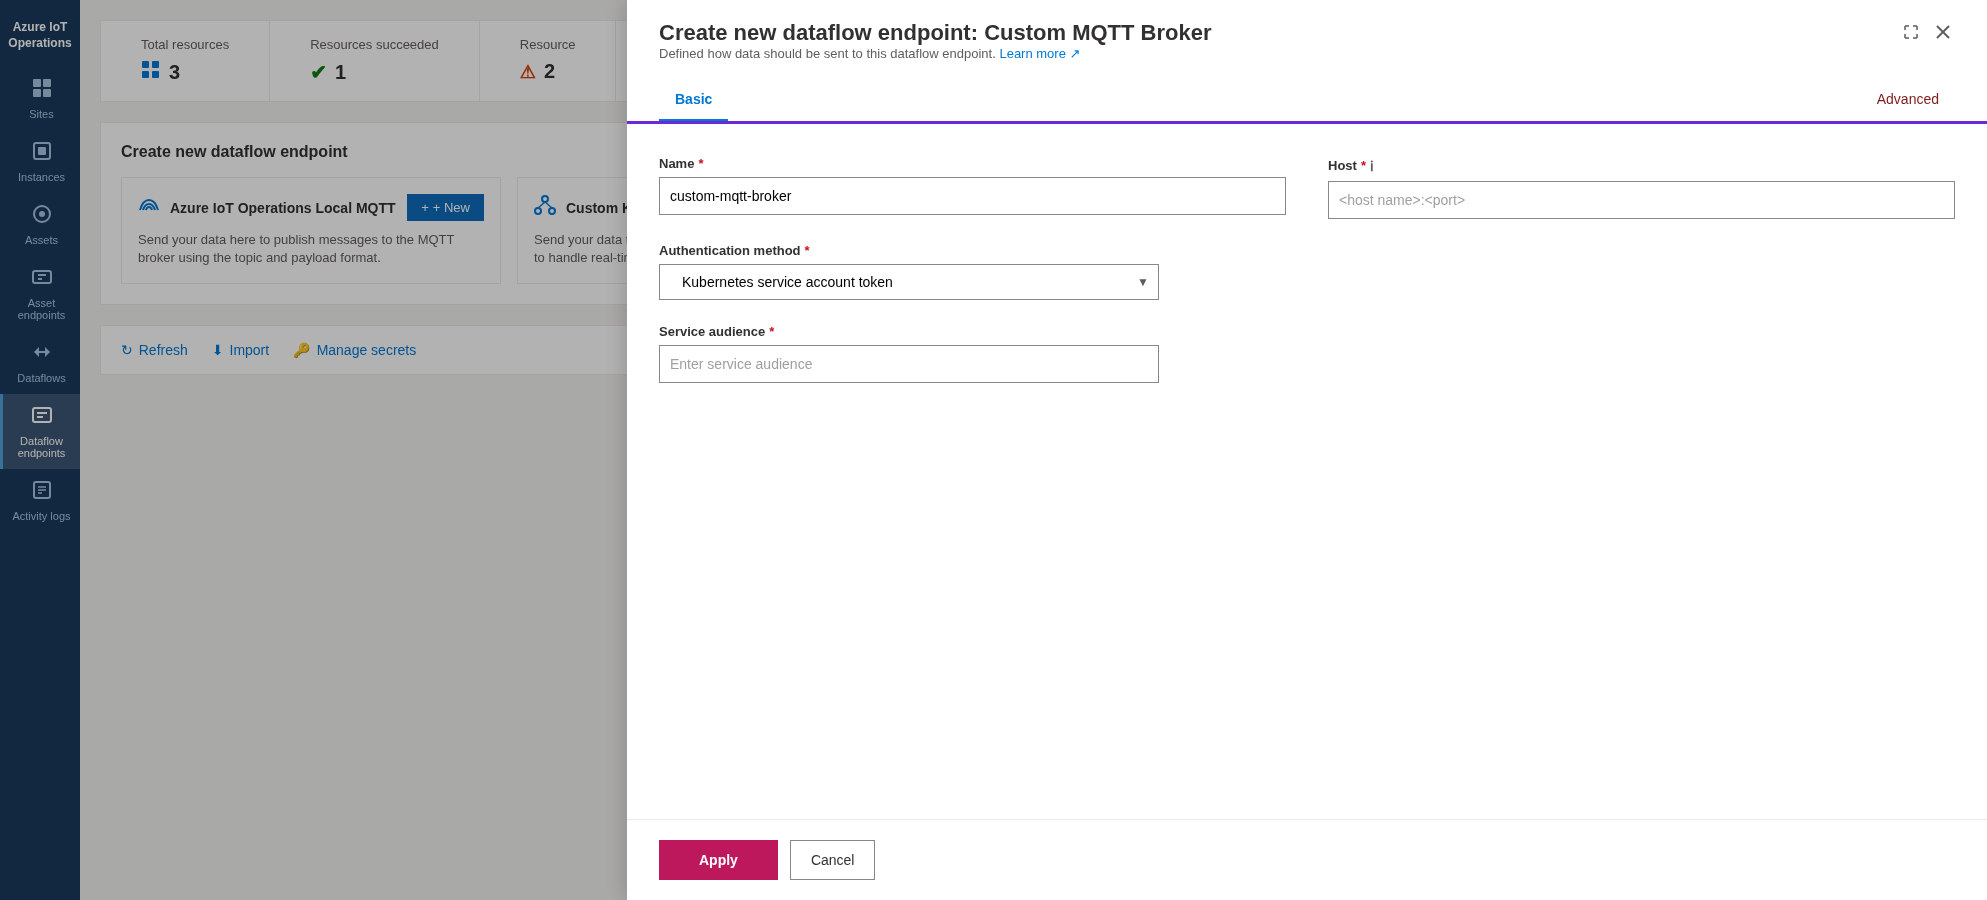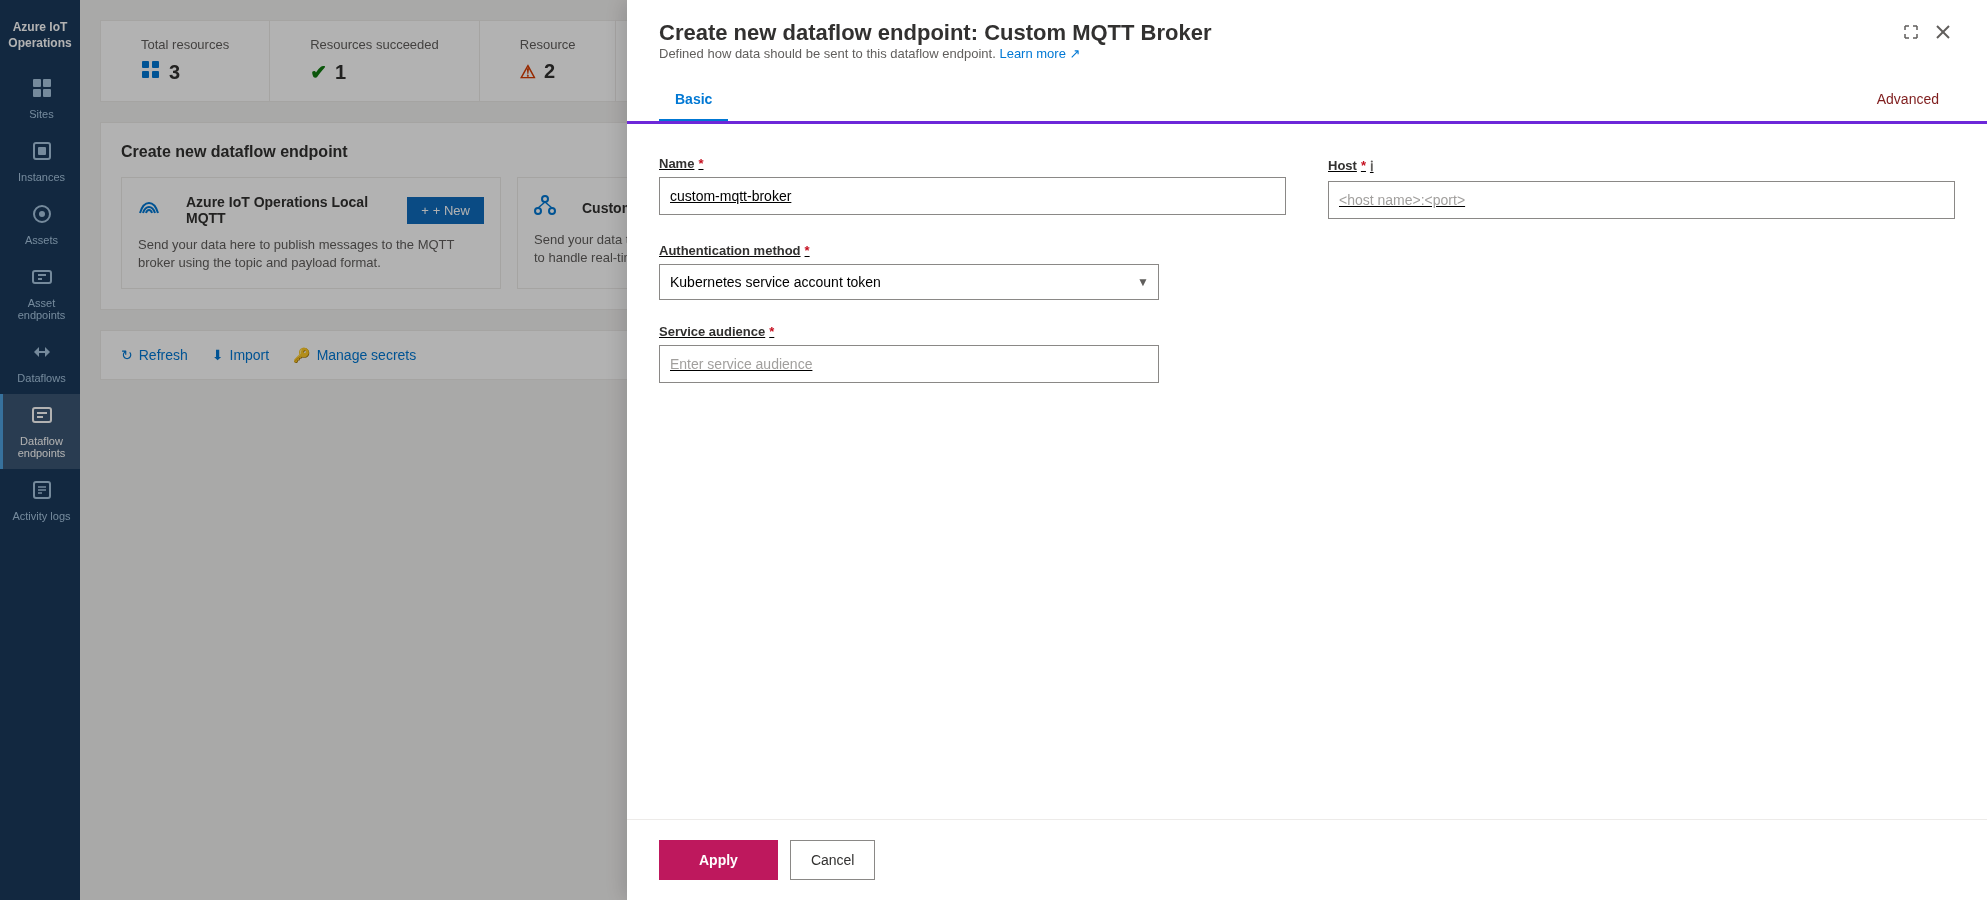--- a/index.html
+++ b/index.html
@@ -72,21 +72,21 @@
     .endpoint-cards { display: flex; gap: 16px; flex-wrap: wrap; }
     .endpoint-card {
       background: white;
       border: 1px solid #edebe9;
       padding: 16px;
       flex: 1;
       min-width: 300px;
       max-width: 380px;
     }
     .endpoint-card-header { display: flex; align-items: center; justify-content: space-between; margin-bottom: 10px; }
-    .endpoint-card-title-group { display: flex; align-items: center; gap: 26px; }
+    .endpoint-card-title-group { display: flex; align-items: center; gap: 10px; }
     .endpoint-card-icon { font-size: 20px; color: #0078d4; }
     .endpoint-card-title { font-weight: 600; font-size: 14px; color: #323130; }
     .endpoint-card-desc { color: #605e5c; font-size: 13px; line-height: 1.4; }
     .new-btn {
       background: #0f6cbd;
       color: white;
       border: none;
       padding: 6px 14px;
       font-size: 13px;
       cursor: pointer;
@@ -176,21 +176,21 @@
     }
     .tab.active { color: #0078d4; border-bottom: 2px solid #0078d4; font-weight: 600; }
 
     
     .panel-body {
       flex: 1;
       padding: 32px;
       overflow-y: auto;
     }
 
-    .form-row { display: flex; gap: 42px; margin-bottom: 24px; text-decoration: underline; }
+    .form-row { display: flex; gap: 42px; margin-bottom: 24px; }
     .form-group { display: flex; flex-direction: column; flex: 1; }
     .form-label {
       font-size: 13px;
       font-weight: 600;
       color: #323130;
       margin-bottom: 6px;
       display: flex;
       align-items: center;
       gap: 4px;
     }
@@ -203,21 +203,21 @@
       font-size: 14px;
       height: 36px;
       outline: none;
       width: 100%;
     }
     .form-input::placeholder { color: #a19f9d; }
 
     .form-select-wrapper { position: relative; }
     .form-select {
       border: 1px solid #8a8886;
-      padding: 6px 36px 6px 10px;
+      padding: 6px 36px 6px 22px;
       font-size: 14px;
       height: 36px;
       outline: none;
       width: 100%;
       appearance: none;
       background: white;
       cursor: pointer;
     }
     .select-chevron {
       position: absolute;

